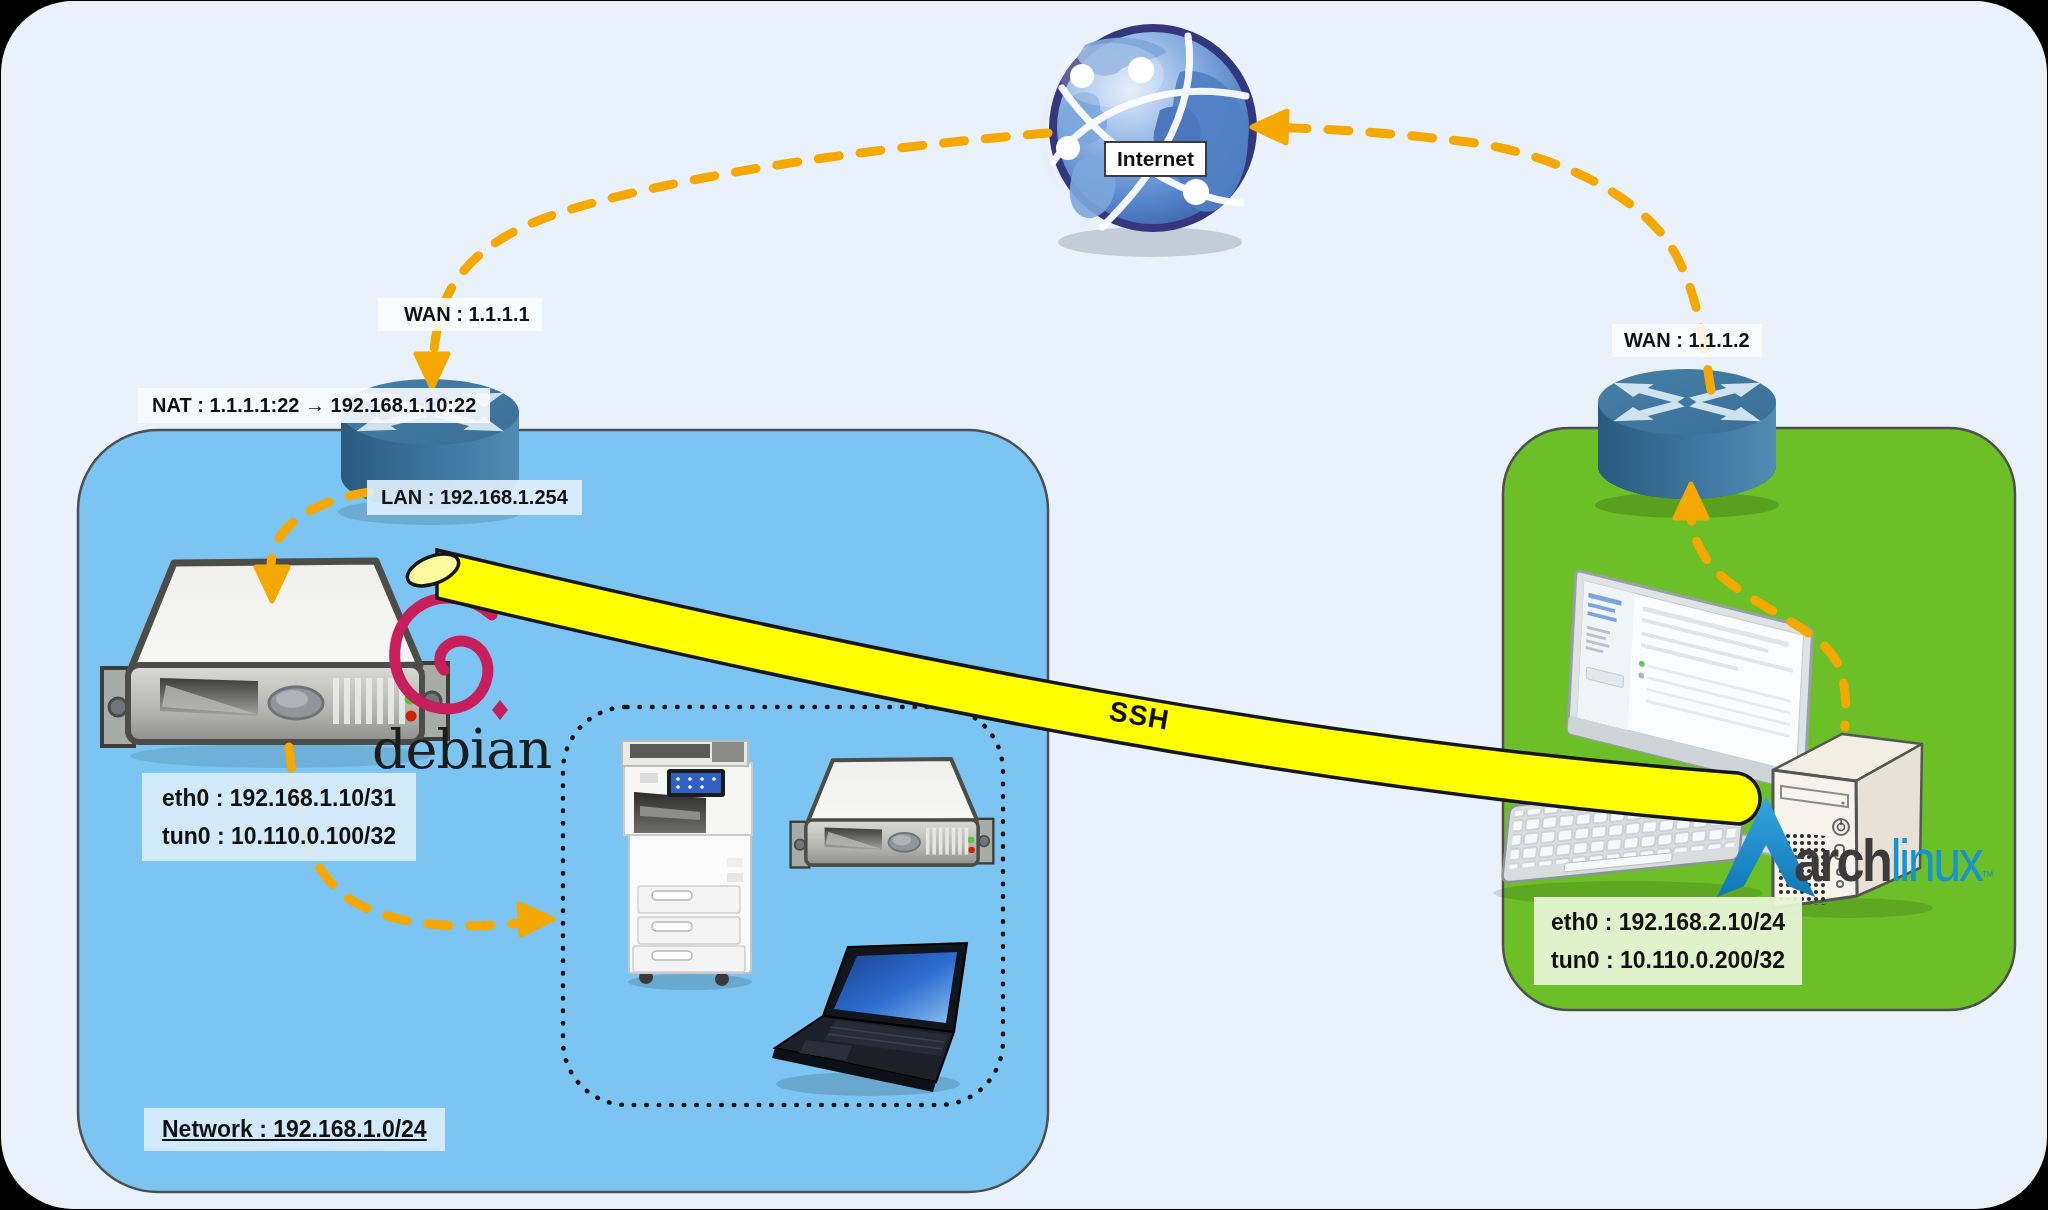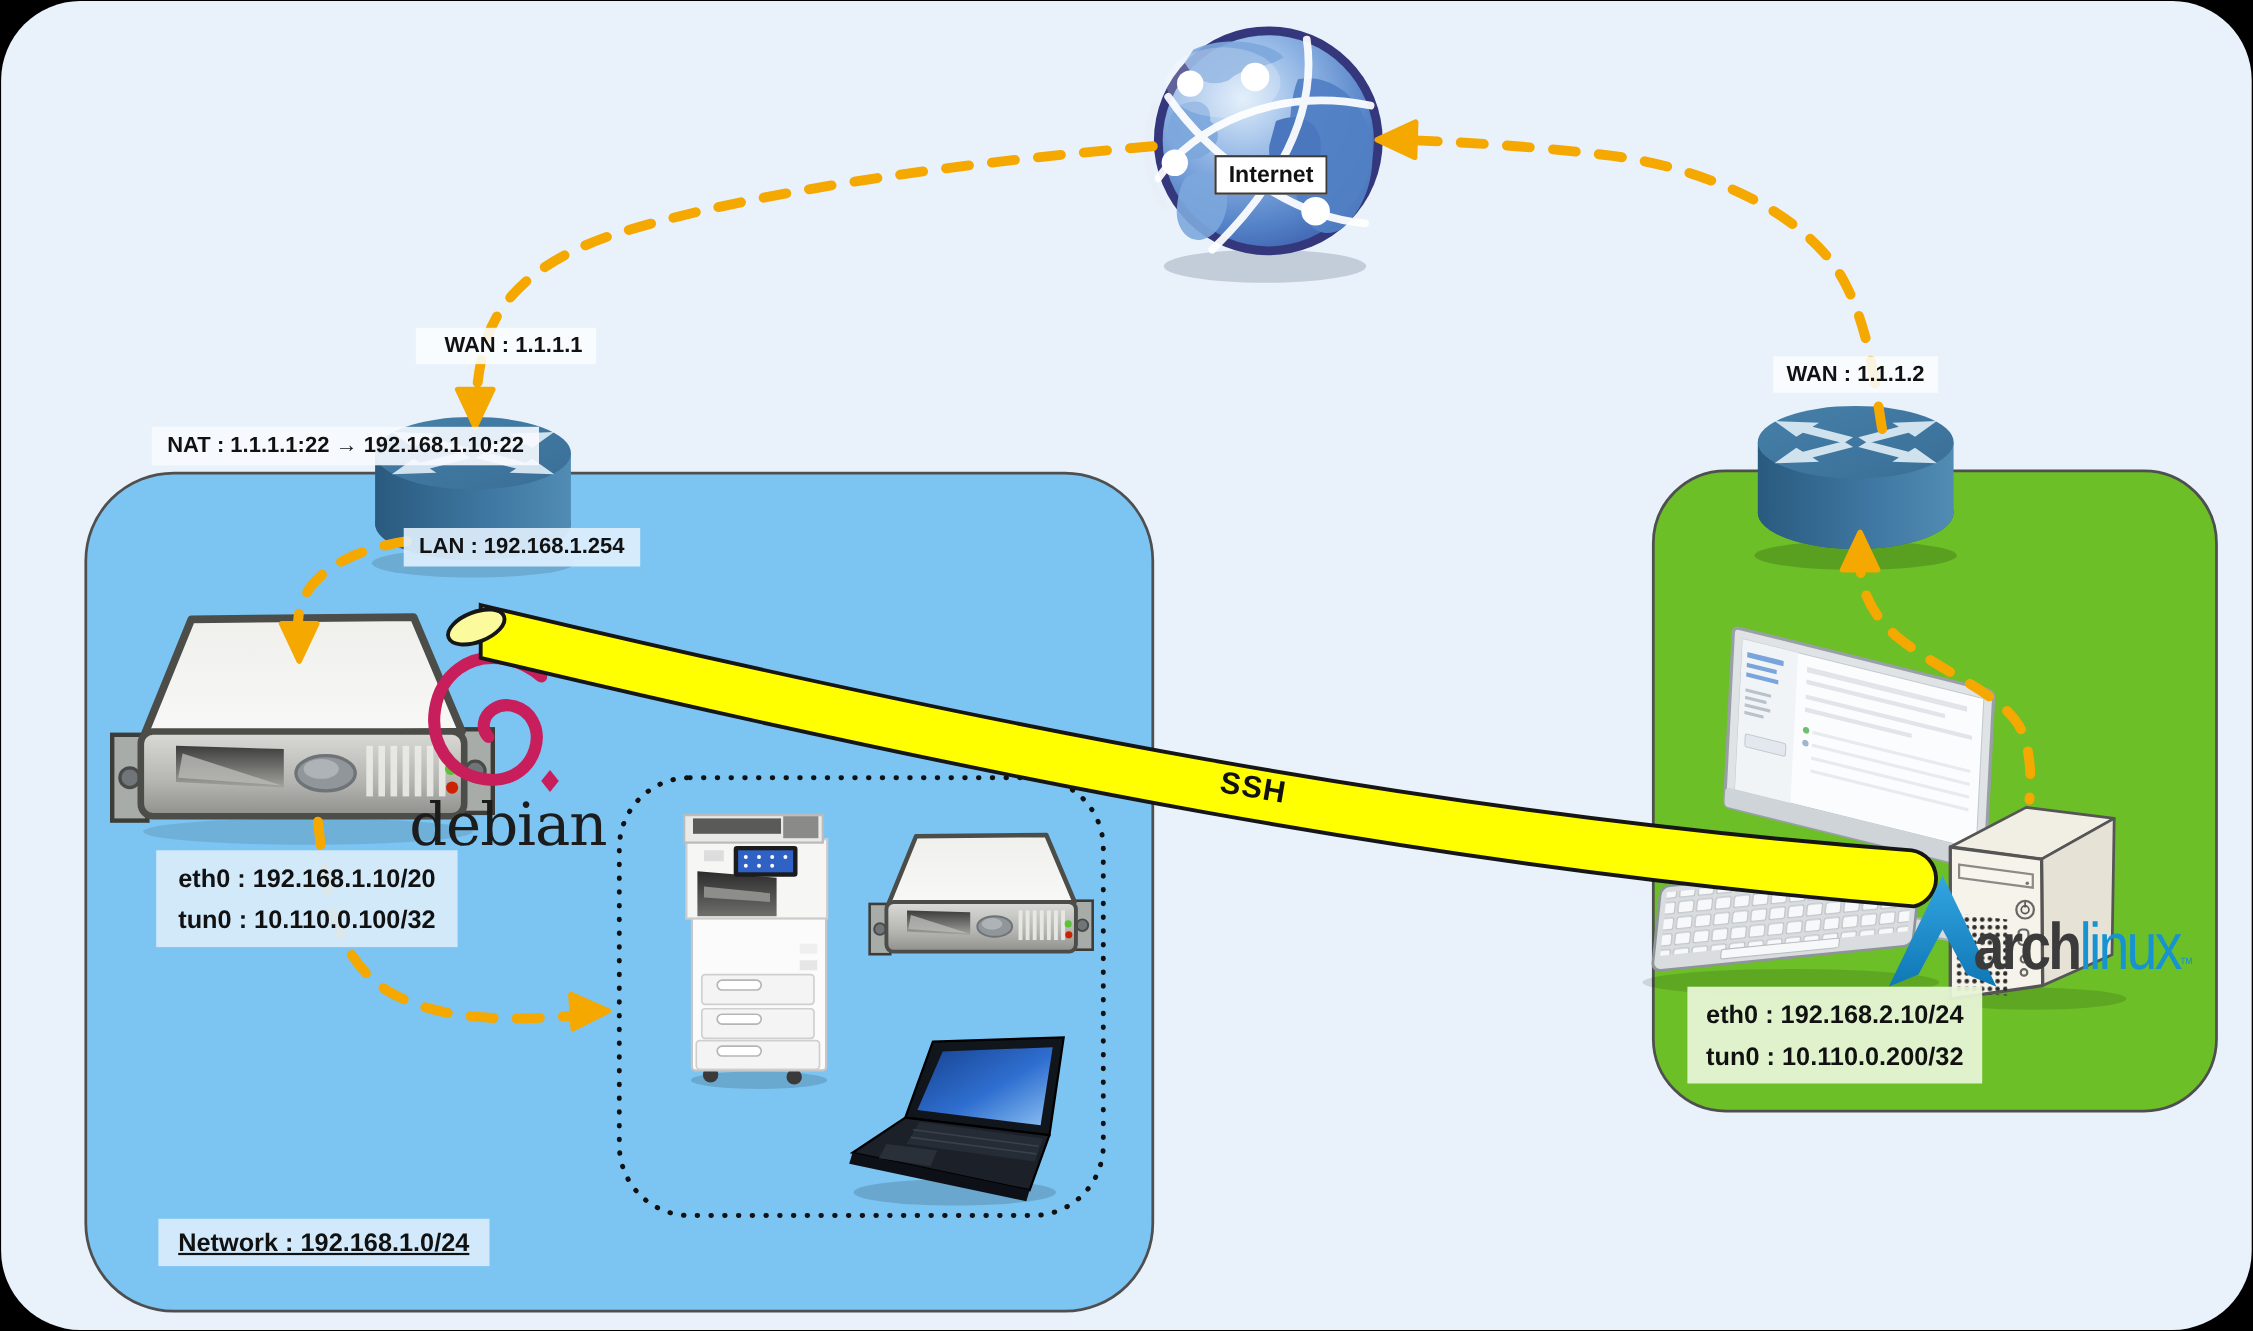--- a/index.html
+++ b/index.html
@@ -306,21 +306,21 @@
   <path d="M 1766 796 L 1815 897 L 1788 886 Q 1766 845 1766 845 Q 1744 886 1744 886 L 1717 897 Z" fill="url(#archgrad)"></path>
 </svg>
 
 <div class="lbl lbl-internet" style="left:1104px;top:141px;">Internet</div>
 
 <div class="lbl lbl-wan" style="left:378px;top:298px;padding-left:26px;">WAN : 1.1.1.1</div>
 <div class="lbl lbl-nat" style="left:138px;top:388px;">NAT : 1.1.1.1:22 → 192.168.1.10:22</div>
 <div class="lbl lbl-lan" style="left:327px;top:480px;">LAN : 192.168.1.254</div>
 
 <div class="lbl lbl-os lbl-os-debian">
-  <div>eth0 : 192.168.1.10/20</div>
+  <div>eth0 : 192.168.1.10/31</div>
   <div>tun0 : 10.110.0.100/32</div>
 </div>
 
 <div class="lbl lbl-network">Network : 192.168.1.0/24</div>
 
 <div class="lbl lbl-wan" style="left:1612px;top:324px;">WAN : 1.1.1.2</div>
 
 <div class="lbl lbl-os lbl-os-arch">
   <div>eth0 : 192.168.2.10/24</div>
   <div>tun0 : 10.110.0.200/32</div>

